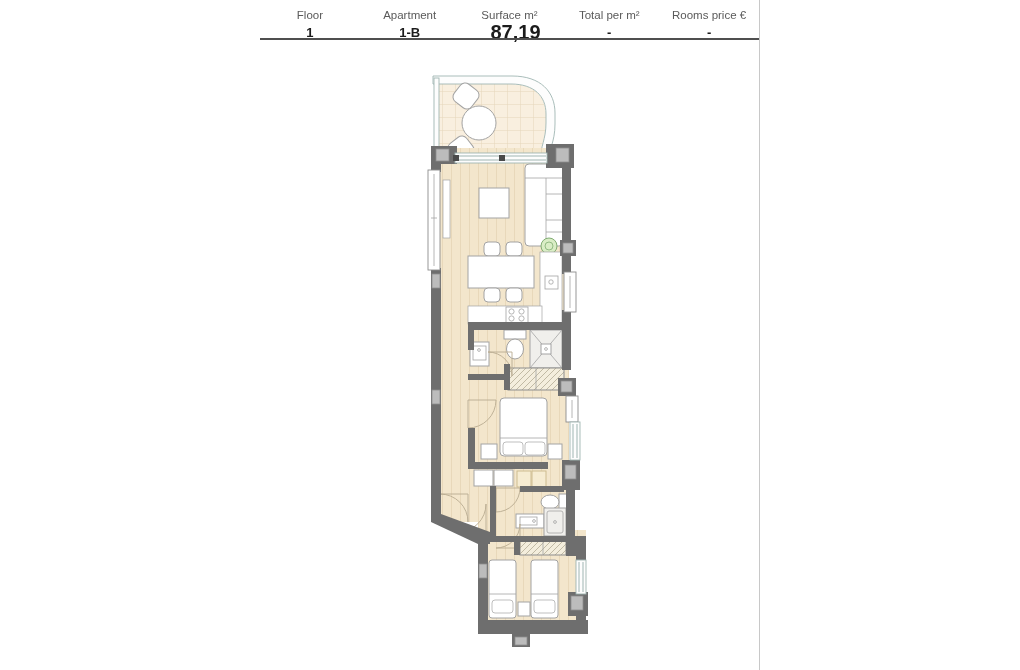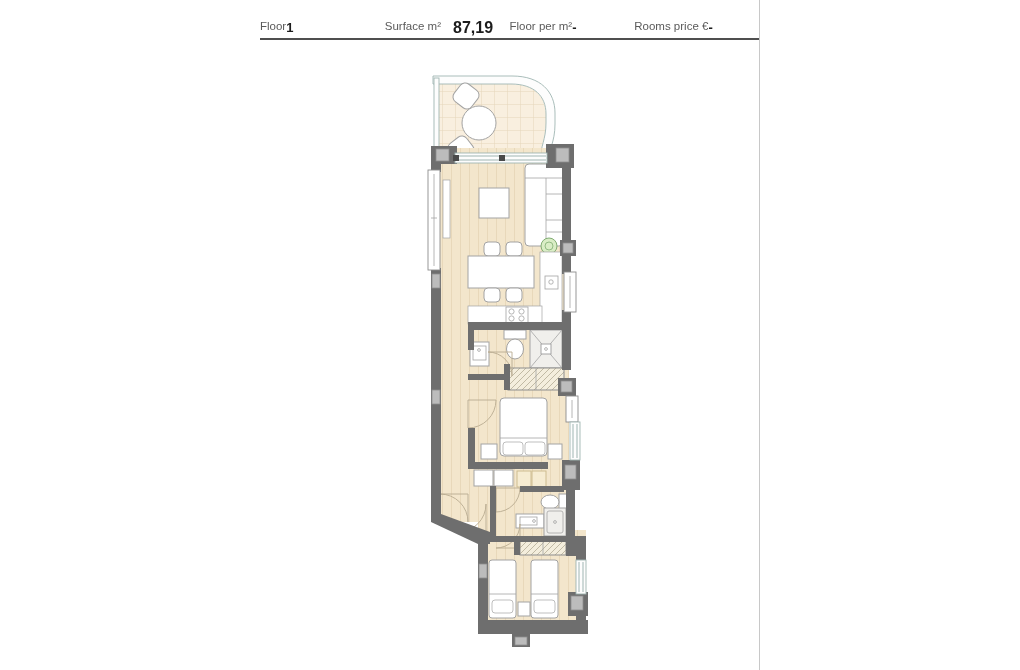--- a/index.html
+++ b/index.html
@@ -1,23 +1,23 @@
 <!DOCTYPE html>
 <html style="--wall: #6e6e6e; --pillar: #bcbcbc; --pillar_border: #8d8d8d; --floor: #f3e6cc; --floor_line: #e8d8ba; --terrace: #f9efdf; --terrace_line: #e6d6ba; --furniture_fill: #ffffff; --furniture_border: #a3a3a3; --glass: #9fb5b2; --hatch_bg: #f4eedd; --hatch_line: #b4ac96; --plant_fill: #d9edc5; --plant_border: #82ad74; --cream_closet: #f6ecd2; --cream_border: #cbb98a; --header_label: #5a5a5a; --header_value: #1c1c1c; --header_rule: #4f4f4f; --page_divider: #c8c8c8; --door_arc: #b9ab91;"><head>
 <meta charset="utf-8">
 <style>
   html,body{margin:0;padding:0;background:#fff;width:1020px;height:670px;overflow:hidden;
     font-family:"Liberation Sans", sans-serif;}
   #stage{position:relative;width:1020px;height:670px;background:#fff;}
   
   #header{position:absolute;left:260px;top:0;width:499px;height:38px;display:flex;}
-  .hcol{flex:1 1 0;display:flex;flex-direction:row;align-items:center;justify-content:flex-start;padding-top:15px;}
+  .hcol{flex:1 1 0;display:flex;flex-direction:column;align-items:center;justify-content:flex-start;padding-top:9px;}
   .hlabel{font-size:11.5px;color:var(--header_label);line-height:13px;white-space:nowrap;}
   .hvalue{font-size:13px;font-weight:bold;color:var(--header_value);line-height:18px;margin-top:2px;}
-  .hvalue.big{font-size:16px;line-height:17px;margin-left:12px;}
+  .hvalue.big{font-size:20px;line-height:17px;margin-left:12px;}
   #header-rule{position:absolute;left:260px;top:38px;width:499px;height:2px;background:var(--header_rule);}
   #page-divider{position:absolute;left:759px;top:0;width:1px;height:670px;background:var(--page_divider);}
   
   .wall{fill:var(--wall);stroke:none;}
   .pillar{fill:var(--pillar);stroke:var(--pillar_border);stroke-width:.8;}
   .furn{fill:var(--furniture_fill);stroke:var(--furniture_border);stroke-width:1;}
   .furnthin{fill:var(--furniture_fill);stroke:var(--furniture_border);stroke-width:.7;}
   .line{stroke:var(--furniture_border);stroke-width:.8;fill:none;}
   .glassline{stroke:var(--glass);stroke-width:1;fill:none;}
   .whiteband{fill:#fdfdfd;stroke:var(--glass);stroke-width:.9;}
@@ -34,25 +34,29 @@
 <body>
 
 <div id="stage">
 
   <div id="header">
     <div class="hcol">
       <div class="hlabel">Floor</div>
       <div class="hvalue">1</div>
     </div>
     <div class="hcol">
+      <div class="hlabel">Apartment</div>
+      <div class="hvalue">1-B</div>
+    </div>
+    <div class="hcol">
       <div class="hlabel">Surface m²</div>
       <div class="hvalue big">87,19</div>
     </div>
     <div class="hcol">
-      <div class="hlabel">Floor per m²</div>
+      <div class="hlabel">Total per m²</div>
       <div class="hvalue">-</div>
     </div>
     <div class="hcol">
       <div class="hlabel">Rooms price €</div>
       <div class="hvalue">-</div>
     </div>
   </div>
   <div id="header-rule"></div>
   <div id="page-divider"></div>
 

